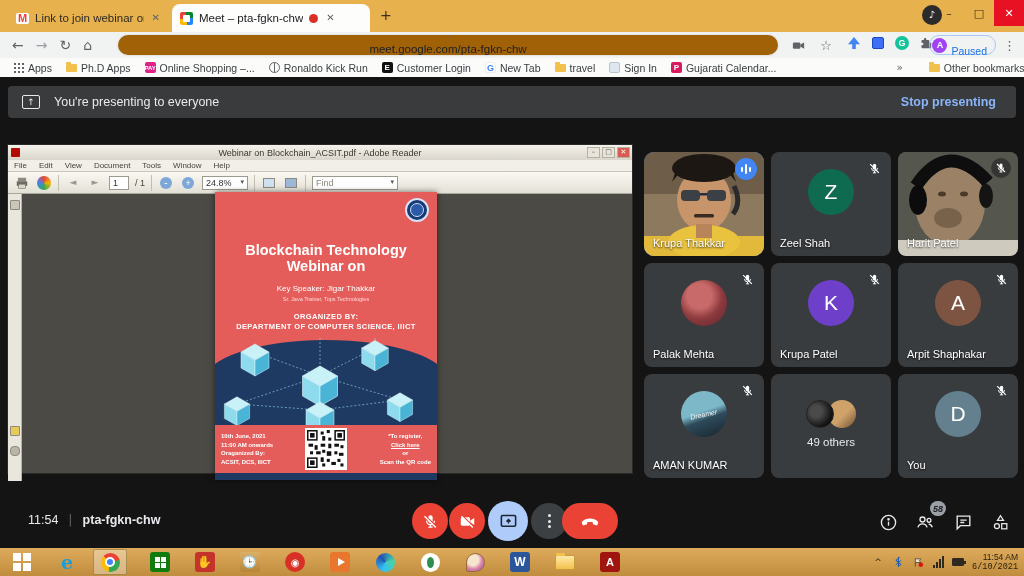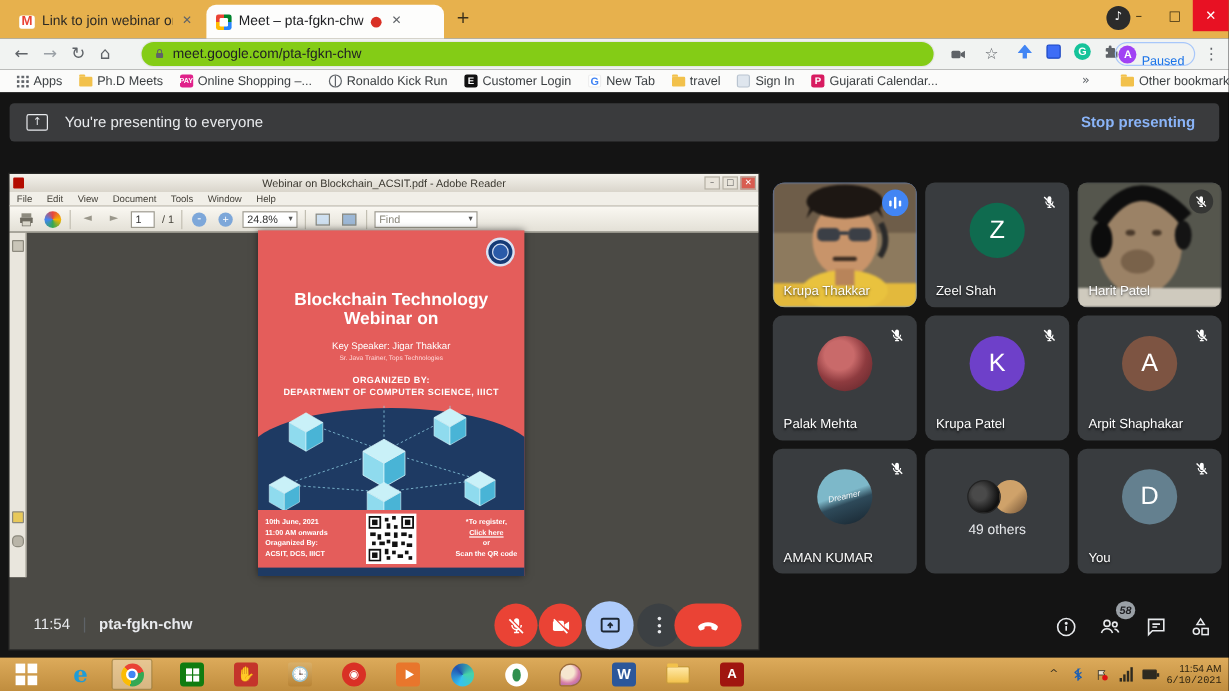--- a/index.html
+++ b/index.html
@@ -18,21 +18,21 @@
   .gmail-m { color:#ea4335; font-weight:bold; font-size:11px; background:#fff; border-radius:2px; width:13px; height:11px; display:flex; align-items:center; justify-content:center; }
   .meet-fav { width:13px; height:13px; border-radius:2px; background:conic-gradient(#00832d 0 25%,#2684fc 0 50%,#ffba00 0 75%,#ea4335 0 100%); position:relative; }
   .meet-fav::after { content:""; position:absolute; inset:3px; background:#fff; border-radius:1px; }
   .rec-dot { width:9px; height:9px; border-radius:50%; background:#d93025; flex:none; }
   .winbtn { position:absolute; top:0; width:30px; height:26px; display:flex; align-items:center; justify-content:center; font-size:11px; color:#3a2c10; }
   #close-btn { background:#e81123; color:#fff; }
 
   
   #chrome-toolbar { top:32px; left:0; width:1024px; height:26px; background:#f1f3f2; display:flex; align-items:center; }
   .navg { color:#5f6368; font-size:14px; margin-left:12px; }
-  #omnibox { position:absolute; left:118px; top:3px; width:660px; height:20px; background:#84cc16; border-radius:11px; display:flex; align-items:center; padding:0 10px; gap:6px; box-shadow:0 0 0 1px #e4e6e4; }
+  #omnibox { position:absolute; left:118px; top:3px; width:660px; height:20px; background:#a16207; border-radius:11px; display:flex; align-items:center; padding:0 10px; gap:6px; box-shadow:0 0 0 1px #e4e6e4;flex-direction:column; }
   #omnibox .url { font-size:11.5px; color:#202124; }
   .tb-right { position:absolute; top:3px; height:20px; display:flex; align-items:center; justify-content:center; }
   .ext { width:16px; height:16px; display:flex; align-items:center; justify-content:center; }
   #profile-pill { border:1.5px solid #a8c7fa; border-radius:11px; padding:1px 8px 1px 2px; display:flex; align-items:center; gap:4px; }
   #profile-avatar { width:15px; height:15px; border-radius:50%; background:#a142f4; color:#fff; font-size:9px; display:flex; align-items:center; justify-content:center; font-weight:bold; }
   #profile-status { font-size:10.5px; color:#1a73e8;margin-top:12px; }
 
   
   #bookmarks { top:58px; left:0; width:1024px; height:19px; background:#fbfbfa; display:flex; align-items:center; font-size:10.5px; color:#3c4043; }
   .bm { display:flex; align-items:center; gap:4px; margin-left:14px; white-space:nowrap; }
@@ -45,21 +45,21 @@
   .vsep { width:1px; height:12px; background:#d0d2d0; margin-left:12px; }
 
   
   #meet { top:77px; left:0; width:1024px; height:471px; background:#141414; }
   #banner { position:absolute; left:8px; top:9px; width:1008px; height:32px; background:#3a3b3d; border-radius:4px; display:flex; align-items:center; }
   #banner-msg { font-size:12.5px; color:#e8eaed; margin-left:14px; }
   #stop-presenting { position:absolute; right:20px; font-size:12.5px; font-weight:bold; color:#8ab4f8; }
   .present-outline { width:18px; height:14px; border:1.6px solid #e8eaed; border-radius:2px; margin-left:14px; display:flex; align-items:center; justify-content:center; color:#e8eaed; font-size:9px; }
 
   
-  #reader { position:absolute; left:8px; top:68px; width:624px; height:396px; background:#4b4a45; box-shadow:0 0 0 1px #2a2a28; }
+  #reader { position:absolute; left:8px; top:68px; width:624px; height:328px; background:#4b4a45; box-shadow:0 0 0 1px #2a2a28; }
   #reader-titlebar { position:absolute; top:0; left:0; width:100%; height:15px; background:linear-gradient(#f4f2ec,#d9d5cb); display:flex; align-items:center; }
   #reader-title { position:absolute; width:100%; text-align:center; font-size:9px; color:#3a372f; }
   .pdf-ico { width:9px; height:9px; background:#b30b00; margin-left:3px; z-index:2; border-radius:1px; }
   #reader-winbtns { position:absolute; right:2px; top:2px; display:flex; gap:2px; z-index:2; }
   #reader-winbtns span { width:13px; height:11px; background:#e8e4da; border:1px solid #b4b0a4; font-size:7px; display:flex; align-items:center; justify-content:center; color:#555; }
   #reader-winbtns .rclose { background:#d85c50; color:#fff; }
   #reader-menubar { position:absolute; top:15px; left:0; width:100%; height:12px; background:#f1efe8; display:flex; align-items:center; gap:12px; padding-left:6px; font-size:8px; color:#46433b; border-bottom:1px solid #c9c5ba; }
   #reader-toolbar { position:absolute; top:27px; left:0; width:100%; height:22px; background:linear-gradient(#faf8f2,#e3e0d6); border-bottom:1px solid #aaa79c; display:flex; align-items:center; gap:6px; padding-left:6px; }
   .rt-sep { width:1px; height:16px; background:#c2bfb2; }
   .rt-btn { width:16px; height:16px; border-radius:2px; display:flex; align-items:center; justify-content:center; }
@@ -201,21 +201,21 @@
     <span class="tb-right ico" style="right:8px;font-size:13px;color:#5f6368;">⋮</span>
   </div>
 
   <div id="bookmarks" class="abs">
     <span class="bm">
         <span class="apps-grid"></span>
         <span>Apps</span>
       </span>
     <span class="bm">
         <span class="bm-folder"></span>
-        <span>Ph.D Meets</span>
+        <span>Ph.D Apps</span>
       </span>
     <span class="bm">
         <span class="bm-glyph" style="background:#e0218a;">PAY</span>
         <span>Online Shopping –...</span>
       </span>
     <span class="bm">
         <span class="globe"></span>
         <span>Ronaldo Kick Run</span>
       </span>
     <span class="bm">

